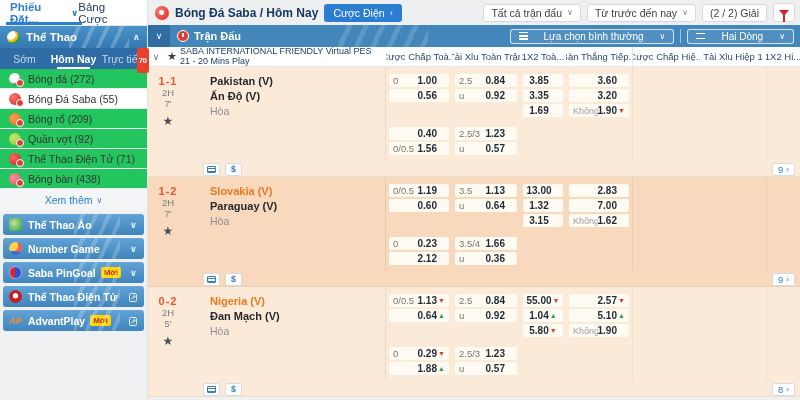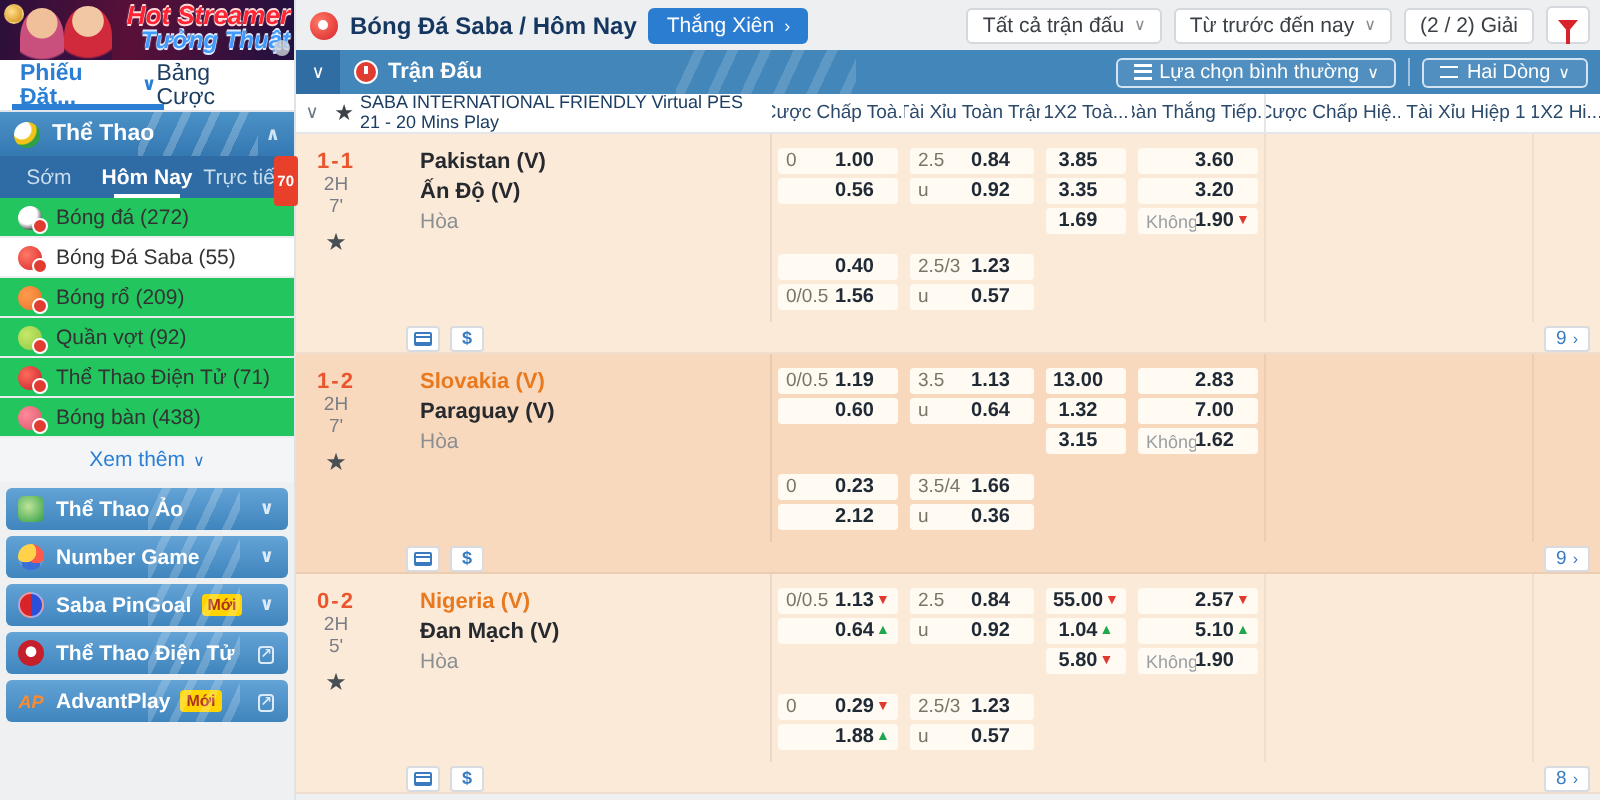--- a/index.html
+++ b/index.html
@@ -84,21 +84,21 @@
   .funnel::after { content:""; position:absolute; left:-1px; top:-1px; width:2px; height:7px; background:#d8232a; }
 
   .blue-bar { height:22px; flex:none; background:#4286ba; display:flex; align-items:center; color:#fff; position:relative; overflow:hidden; }
   .blue-bar::before { content:""; position:absolute; left:190px; top:-4px; width:90px; height:30px;
     background:repeating-linear-gradient(115deg,transparent 0 10px,rgba(255,255,255,.15) 10px 15px); }
   .bb-collapse { width:22px; height:22px; background:#2f6da3; display:flex; align-items:center; justify-content:center; font-size:9px; flex:none; cursor:pointer; }
   .clock-ico { width:12px; height:12px; border-radius:50%; background:#e03c31; border:1.5px solid #fff; margin:0 5px 0 7px; position:relative; flex:none; }
   .clock-ico::after { content:""; position:absolute; left:4px; top:2px; width:1.5px; height:4px; background:#fff; }
   .bb-title { font-size:11px; font-weight:bold; }
   .bb-right { margin-left:auto; display:flex; align-items:center; gap:0; }
-  .bb-btn { display:flex; align-items:center; gap:4px; border:1px solid rgba(255,255,255,.75); border-radius:3px; background:rgba(255,255,255,.08);
+  .bb-btn { display:flex; align-items:center; gap:16px; border:1px solid rgba(255,255,255,.75); border-radius:3px; background:rgba(255,255,255,.08);
     color:#fff; font-size:10px; padding:1px 8px; margin-right:6px; cursor:pointer; font-family:inherit; white-space:nowrap; }
   .bb-btn .chev { font-size:8px; }
   .bb-sep { width:1px; height:14px; background:rgba(255,255,255,.5); margin-right:6px; }
   .sliders-ico { width:9px; height:8px; background:repeating-linear-gradient(180deg,#fff 0 1.5px,transparent 1.5px 3.2px); }
   .two-lines-ico { width:9px; height:6px; border-top:1.5px solid #fff; border-bottom:1.5px solid #fff; }
 
   .league-row { height:20px; flex:none; background:#fff; border-bottom:1px solid #e4e6ea; display:flex; align-items:center; }
   .lr-chev { width:16px; text-align:center; font-size:9px; color:#6a7684; cursor:pointer; flex:none; }
   .lr-star { width:16px; text-align:center; font-size:11px; color:#3c4248; cursor:pointer; flex:none; }
   .league-name { width:206px; flex:none; font-size:9px; line-height:9.5px; color:#1c3e63; padding-right:4px;
@@ -143,30 +143,20 @@
   .dollar { color:#3a7bbf; font-size:9px; font-weight:bold; font-family:inherit; }
   .more-btn { margin-left:auto; margin-right:5px; background:#fff; border:1px solid #d8dce0; border-radius:2px; color:#3a7bbf; font-size:9.5px; padding:0 5px; height:13px; display:flex; align-items:center; gap:3px; cursor:pointer; font-family:inherit; }
   .more-btn .arr { font-size:8px; }
 </style>
 </head>
 <body>
 
 <div class="app">
 
   <div class="sidebar">
-    <div class="banner">
-      <span class="bbadge"></span>
-      <span class="fig1"></span>
-      <span class="fig2"></span>
-      <div class="btxt">
-        <div class="bt1">Hot Streamer</div>
-        <div class="bt2">Tưởng Thuật</div>
-      </div>
-      <span class="gdot"></span>
-    </div>
 
     <div class="book-tabs">
       <div class="bt-slip">
         <span>Phiếu Đặt...</span>
         <span class="chev">∨</span>
       </div>
       <div class="bt-list">Bảng Cược</div>
     </div>
 
     <div class="sports-header">
@@ -243,21 +233,21 @@
     </div>
     <div class="sb-fill"></div>
   </div>
 
   <div class="main">
 
     <div class="topbar">
       <span class="saba-ico"></span>
       <span class="breadcrumb">Bóng Đá Saba / Hôm Nay</span>
       <button class="parlay-btn">
-        <span>Thắng Xiên</span>
+        <span>Cược Điện</span>
         <span class="arr">›</span>
       </button>
       <span class="tb-spacer"></span>
       <button class="pill">
         <span>Tất cả trận đấu</span>
         <span class="chev">∨</span>
       </button>
       <button class="pill">
         <span>Từ trước đến nay</span>
         <span class="chev">∨</span>

